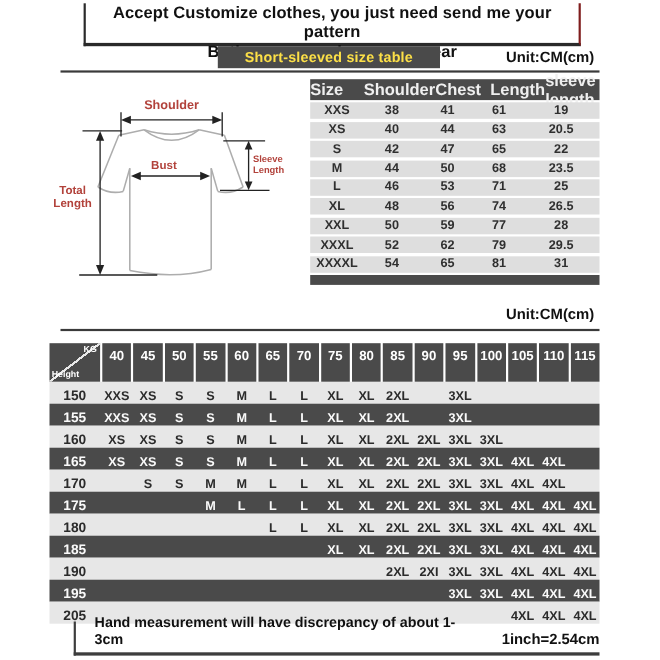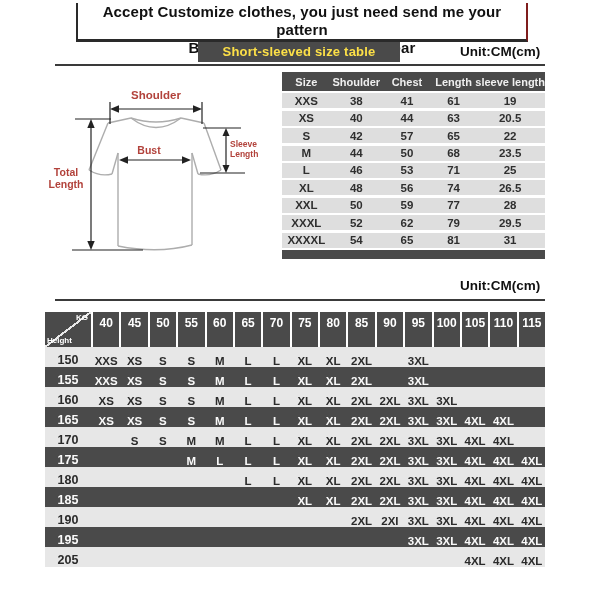--- a/index.html
+++ b/index.html
@@ -24,21 +24,21 @@
   
   #diagram{position:absolute;left:33px;top:76px;}
   #diagram .shirt{stroke:#adadad;fill:none;stroke-width:1.4;}
   #diagram .meas{stroke:#222;fill:none;stroke-width:1.2;}
   #diagram .ah{fill:#222;stroke:none;}
   #diagram text{font-family:"Liberation Sans",sans-serif;font-weight:bold;fill:#b2423b;}
 
   
   #size-table{position:absolute;left:282px;top:72px;width:263px;}
   #size-table-header{display:flex;height:19px;background:#4a4a4a;align-items:center;}
-  #size-table-header div{color:#efefef;font-weight:bold;font-size:11px;text-align:center;}
+  #size-table-header div{color:#efefef;font-weight:bold;font-size:15px;text-align:left;}
   .st-c0{flex:0 0 18.5%;} .st-c1{flex:0 0 19.5%;} .st-c2{flex:0 0 19%;}
   .st-c3{flex:0 0 16.5%;} .st-c4{flex:0 0 26.5%;}
   #size-table-body{display:flex;flex-direction:column;gap:2.4px;margin-top:2.4px;}
   .st-row{display:flex;height:15px;background:#dedede;align-items:center;}
   .st-row div{font-weight:bold;font-size:11.5px;color:#2f2f2f;text-align:center;}
   #size-table-footerbar{height:9px;background:#4a4a4a;margin-top:2.4px;}
 
   
   #rec-table{position:absolute;left:45px;top:312px;width:500px;}
   #rec-header{display:flex;gap:2px;height:35px;}
@@ -149,21 +149,21 @@
         <div class="st-row">
           <div class="st-c0">XS</div>
           <div class="st-c1">40</div>
           <div class="st-c2">44</div>
           <div class="st-c3">63</div>
           <div class="st-c4">20.5</div>
         </div>
         <div class="st-row">
           <div class="st-c0">S</div>
           <div class="st-c1">42</div>
-          <div class="st-c2">57</div>
+          <div class="st-c2">47</div>
           <div class="st-c3">65</div>
           <div class="st-c4">22</div>
         </div>
         <div class="st-row">
           <div class="st-c0">M</div>
           <div class="st-c1">44</div>
           <div class="st-c2">50</div>
           <div class="st-c3">68</div>
           <div class="st-c4">23.5</div>
         </div>
@@ -438,14 +438,18 @@
           <div class="rt-s"></div>
           <div class="rt-s"></div>
           <div class="rt-s"></div>
           <div class="rt-s">4XL</div>
           <div class="rt-s">4XL</div>
           <div class="rt-s">4XL</div>
         </div>
       </div>
   </div>
 
+  <div id="footer">
+    <span id="footer-note">Hand measurement will have discrepancy of about  1-3cm</span>
+    <span id="footer-conv">1inch=2.54cm</span>
+  </div>
 
 </div>
 
 </body></html>

